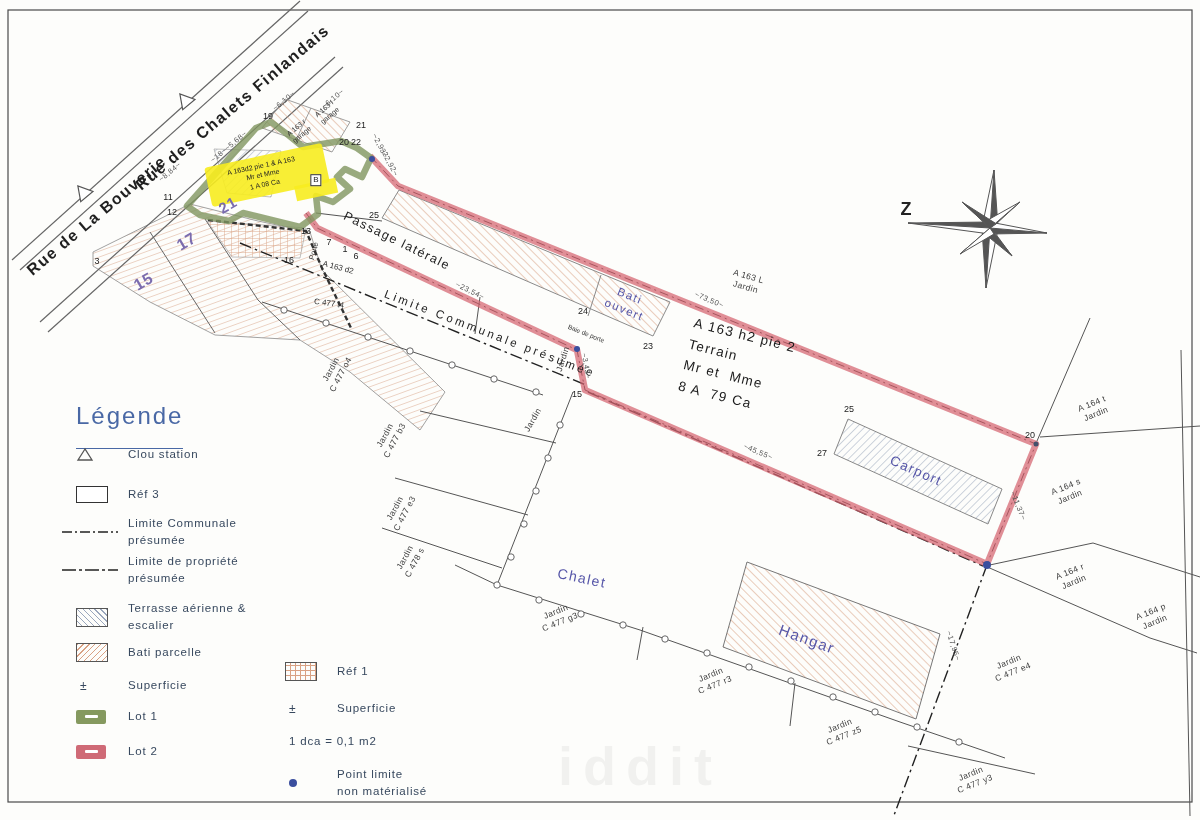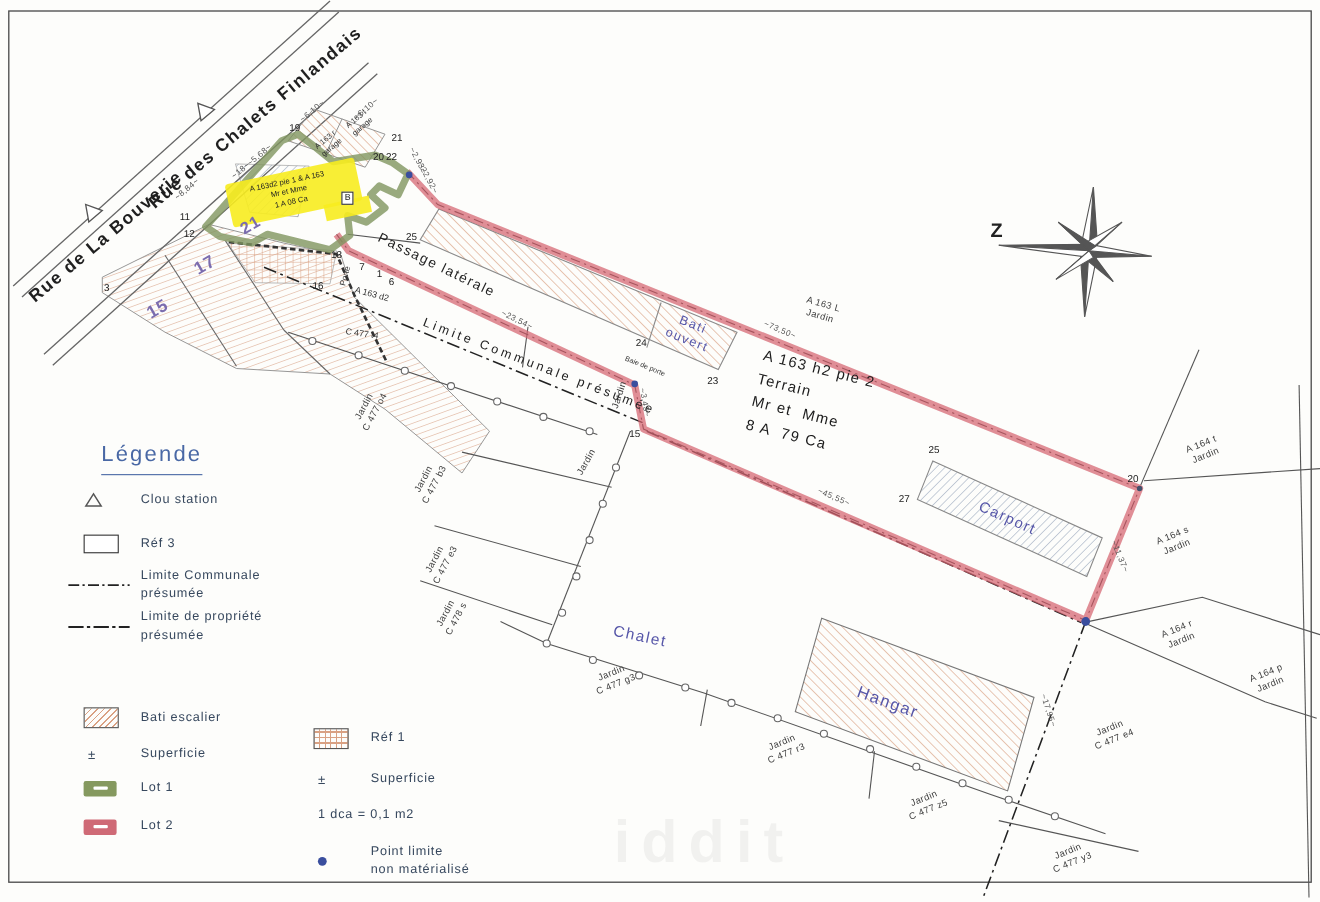--- a/index.html
+++ b/index.html
@@ -24,22 +24,22 @@
   .pointbox{font-size:8px;color:#222;border:1px solid #333;background:#fff;padding:0 2px;line-height:1.2;}
   .watermark{font-size:54px;font-weight:700;color:#000;opacity:.045;letter-spacing:10px;}
   
   #title{position:absolute;left:620px;top:38px;transform:translateX(-50%);z-index:4;
          font-size:21px;font-weight:700;color:#101010;border-bottom:2.5px solid #333;
          padding:0 6px 3px 6px;letter-spacing:.5px;}
   
   .lg-row{position:absolute;display:flex;align-items:center;z-index:4;}
   .lg-ic{width:52px;display:flex;justify-content:flex-start;align-items:center;flex:none;}
   .lg-lab{font-size:11.5px;color:#37485e;letter-spacing:.8px;line-height:1.5;white-space:pre-line;}
-  #legend-heading{position:absolute;left:92px;top:402px;z-index:4;font-size:20px;color:#4968a5;
-                  border-bottom:1.5px solid #4968a5;padding-bottom:6px;letter-spacing:2px;}
+  #legend-heading{position:absolute;left:76px;top:402px;z-index:4;font-size:24px;color:#4968a5;
+                  border-bottom:1.5px solid #4968a5;padding-bottom:18px;letter-spacing:2px;}
   .sw{border:1px solid #555;}
   .sw-rect{width:30px;height:15px;background:#fff;border:1.2px solid #333;}
   .sw-hblue{width:30px;height:17px;background:repeating-linear-gradient(45deg,transparent 0 3px,#9aa7bd 3px 4.2px);}
   .sw-htan{width:30px;height:17px;background:repeating-linear-gradient(-45deg,transparent 0 3px,#d9a183 3px 4.2px);}
   .sw-grid{width:30px;height:17px;background:
       repeating-linear-gradient(0deg,transparent 0 4px,#d9a183 4px 5px),
       repeating-linear-gradient(90deg,transparent 0 4px,#d9a183 4px 5px);}
   .sw-lot{width:30px;height:14px;border-radius:2px;display:flex;align-items:center;justify-content:center;}
   .sw-lot1{background:#85995f;}
   .sw-lot2{background:#cf6a76;}
@@ -336,26 +336,33 @@
   <div class="lg-row" style="left:62px;top:553px;">
     <span class="lg-ic" style="width:66px;">
       <svg width="56" height="6">
           <line x1="0" y1="3" x2="56" y2="3" stroke="#222" stroke-width="1.6" stroke-dasharray="14 3 3 3"></line>
         </svg>
     </span>
     <span class="lg-lab">Limite de propriété
 présumée</span>
   </div>
 
+  <div class="lg-row" style="left:76px;top:600px;">
+    <span class="lg-ic">
+        <span class="sw sw-hblue"></span>
+      </span>
+    <span class="lg-lab">Terrasse aérienne &amp;
+escalier</span>
+  </div>
 
   <div class="lg-row" style="left:76px;top:643px;">
     <span class="lg-ic">
         <span class="sw sw-htan"></span>
       </span>
-    <span class="lg-lab">Bati escalier</span>
+    <span class="lg-lab">Bati parcelle</span>
   </div>
 
   <div class="lg-row" style="left:76px;top:677px;">
     <span class="lg-ic">
         <span class="pm">±</span>
       </span>
     <span class="lg-lab">Superficie</span>
   </div>
 
   <div class="lg-row" style="left:76px;top:708px;align-items:center;">

